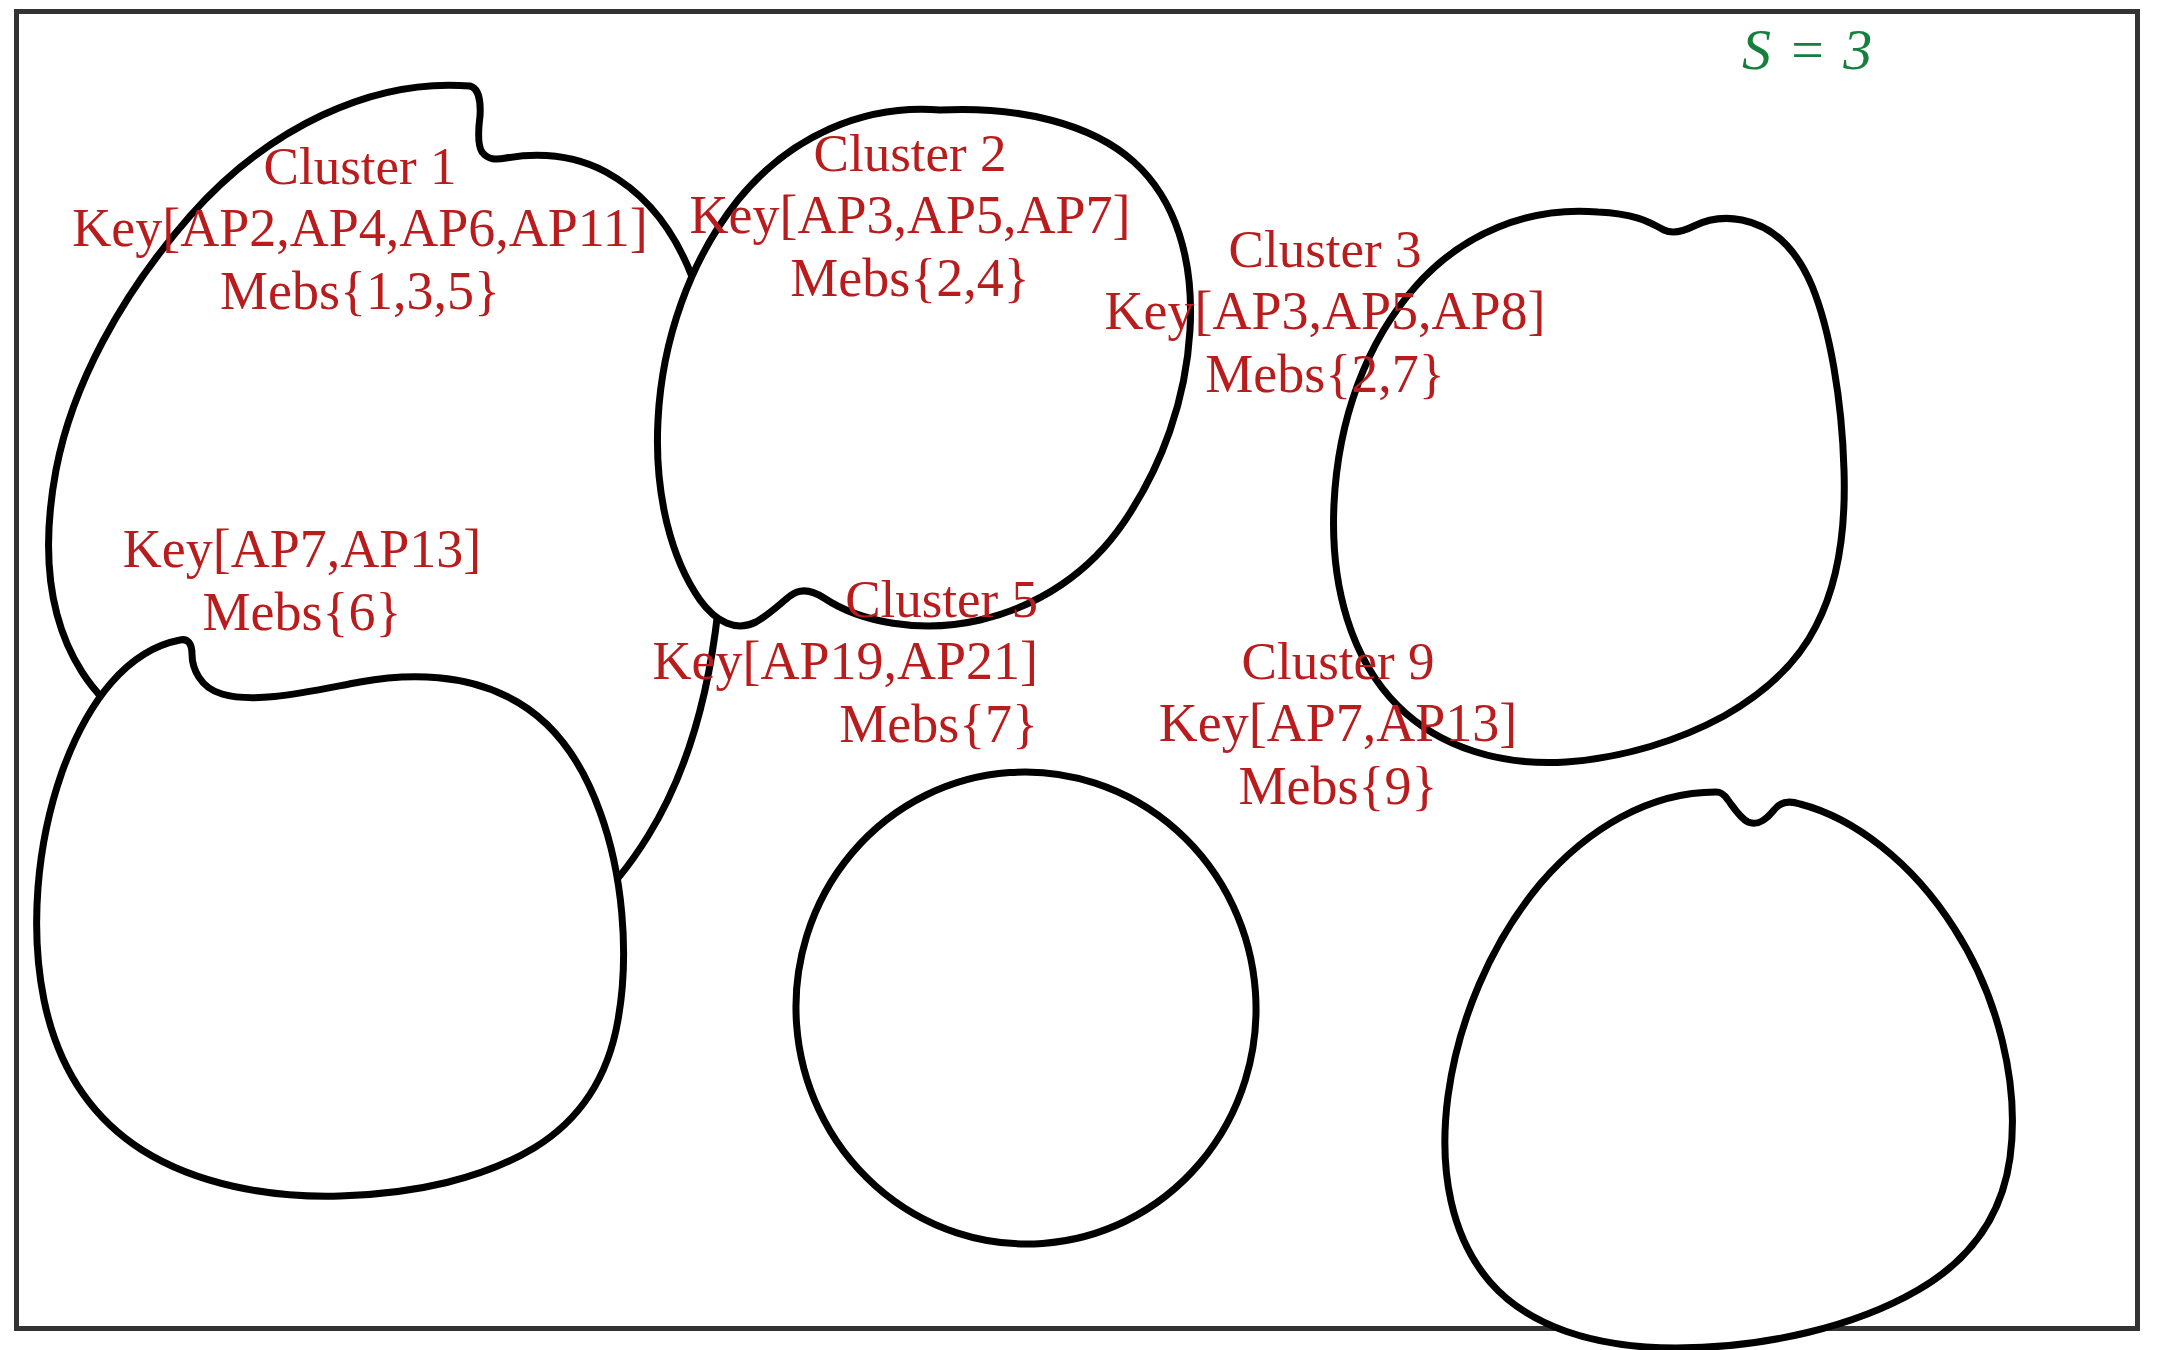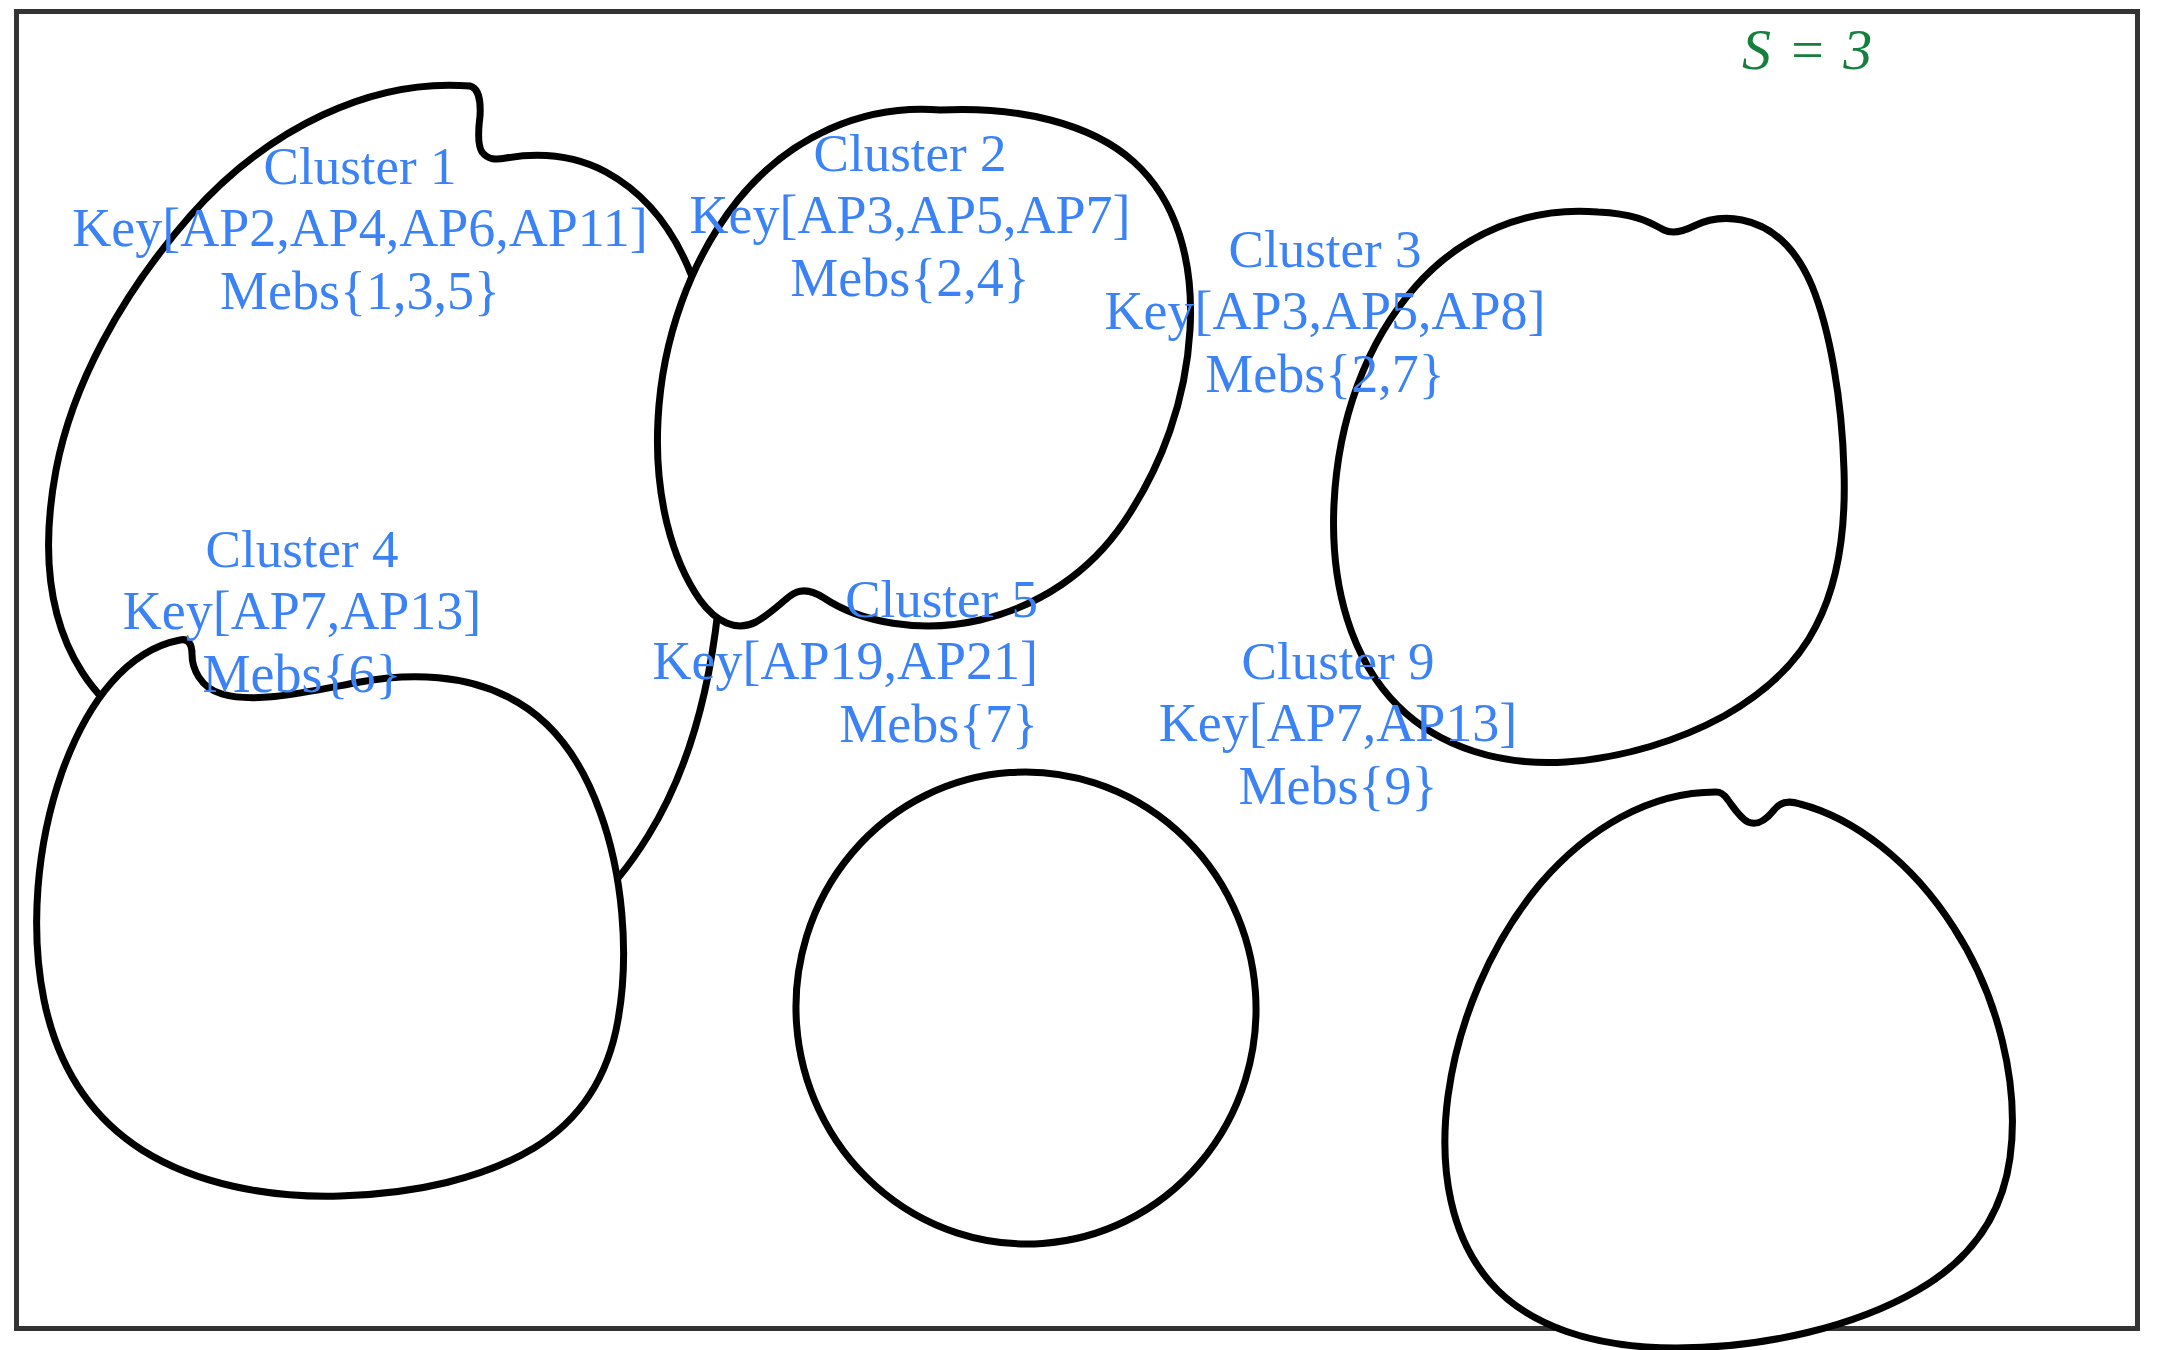--- a/index.html
+++ b/index.html
@@ -35,21 +35,21 @@
   .blob {
     fill: #ffffff;
     stroke: #000000;
     stroke-width: 7;
     stroke-linecap: round;
     stroke-linejoin: round;
   }
   .cluster-label {
     position: absolute;
     text-align: center;
-    color: #3b82f6;
+    color: #b91c1c;
     line-height: 1.17;
     white-space: nowrap;
     user-select: none;
   }
   .cluster-label .ln {
     display: block;
   }
   .title-line { font-size: 53px; }
   .key-line   { font-size: 54px; }
   .mebs-line  { font-size: 54px; }
@@ -160,21 +160,20 @@
     <span class="ln mebs-line">Mebs{2,4}</span>
   </div>
 
   <div class="cluster-label" style="left:1090px; top:218px; width:470px;">
     <span class="ln title-line">Cluster 3</span>
     <span class="ln key-line">Key[AP3,AP5,AP8]</span>
     <span class="ln mebs-line">Mebs{2,7}</span>
   </div>
 
   <div class="cluster-label" style="left:92px; top:518px; width:420px;">
-    <span class="ln title-line">Cluster 4</span>
     <span class="ln key-line">Key[AP7,AP13]</span>
     <span class="ln mebs-line">Mebs{6}</span>
   </div>
 
   <div class="cluster-label" style="left:608px; top:568px; width:430px;text-align:right;">
     <span class="ln title-line">Cluster 5</span>
     <span class="ln key-line">Key[AP19,AP21]</span>
     <span class="ln mebs-line">Mebs{7}</span>
   </div>
 

